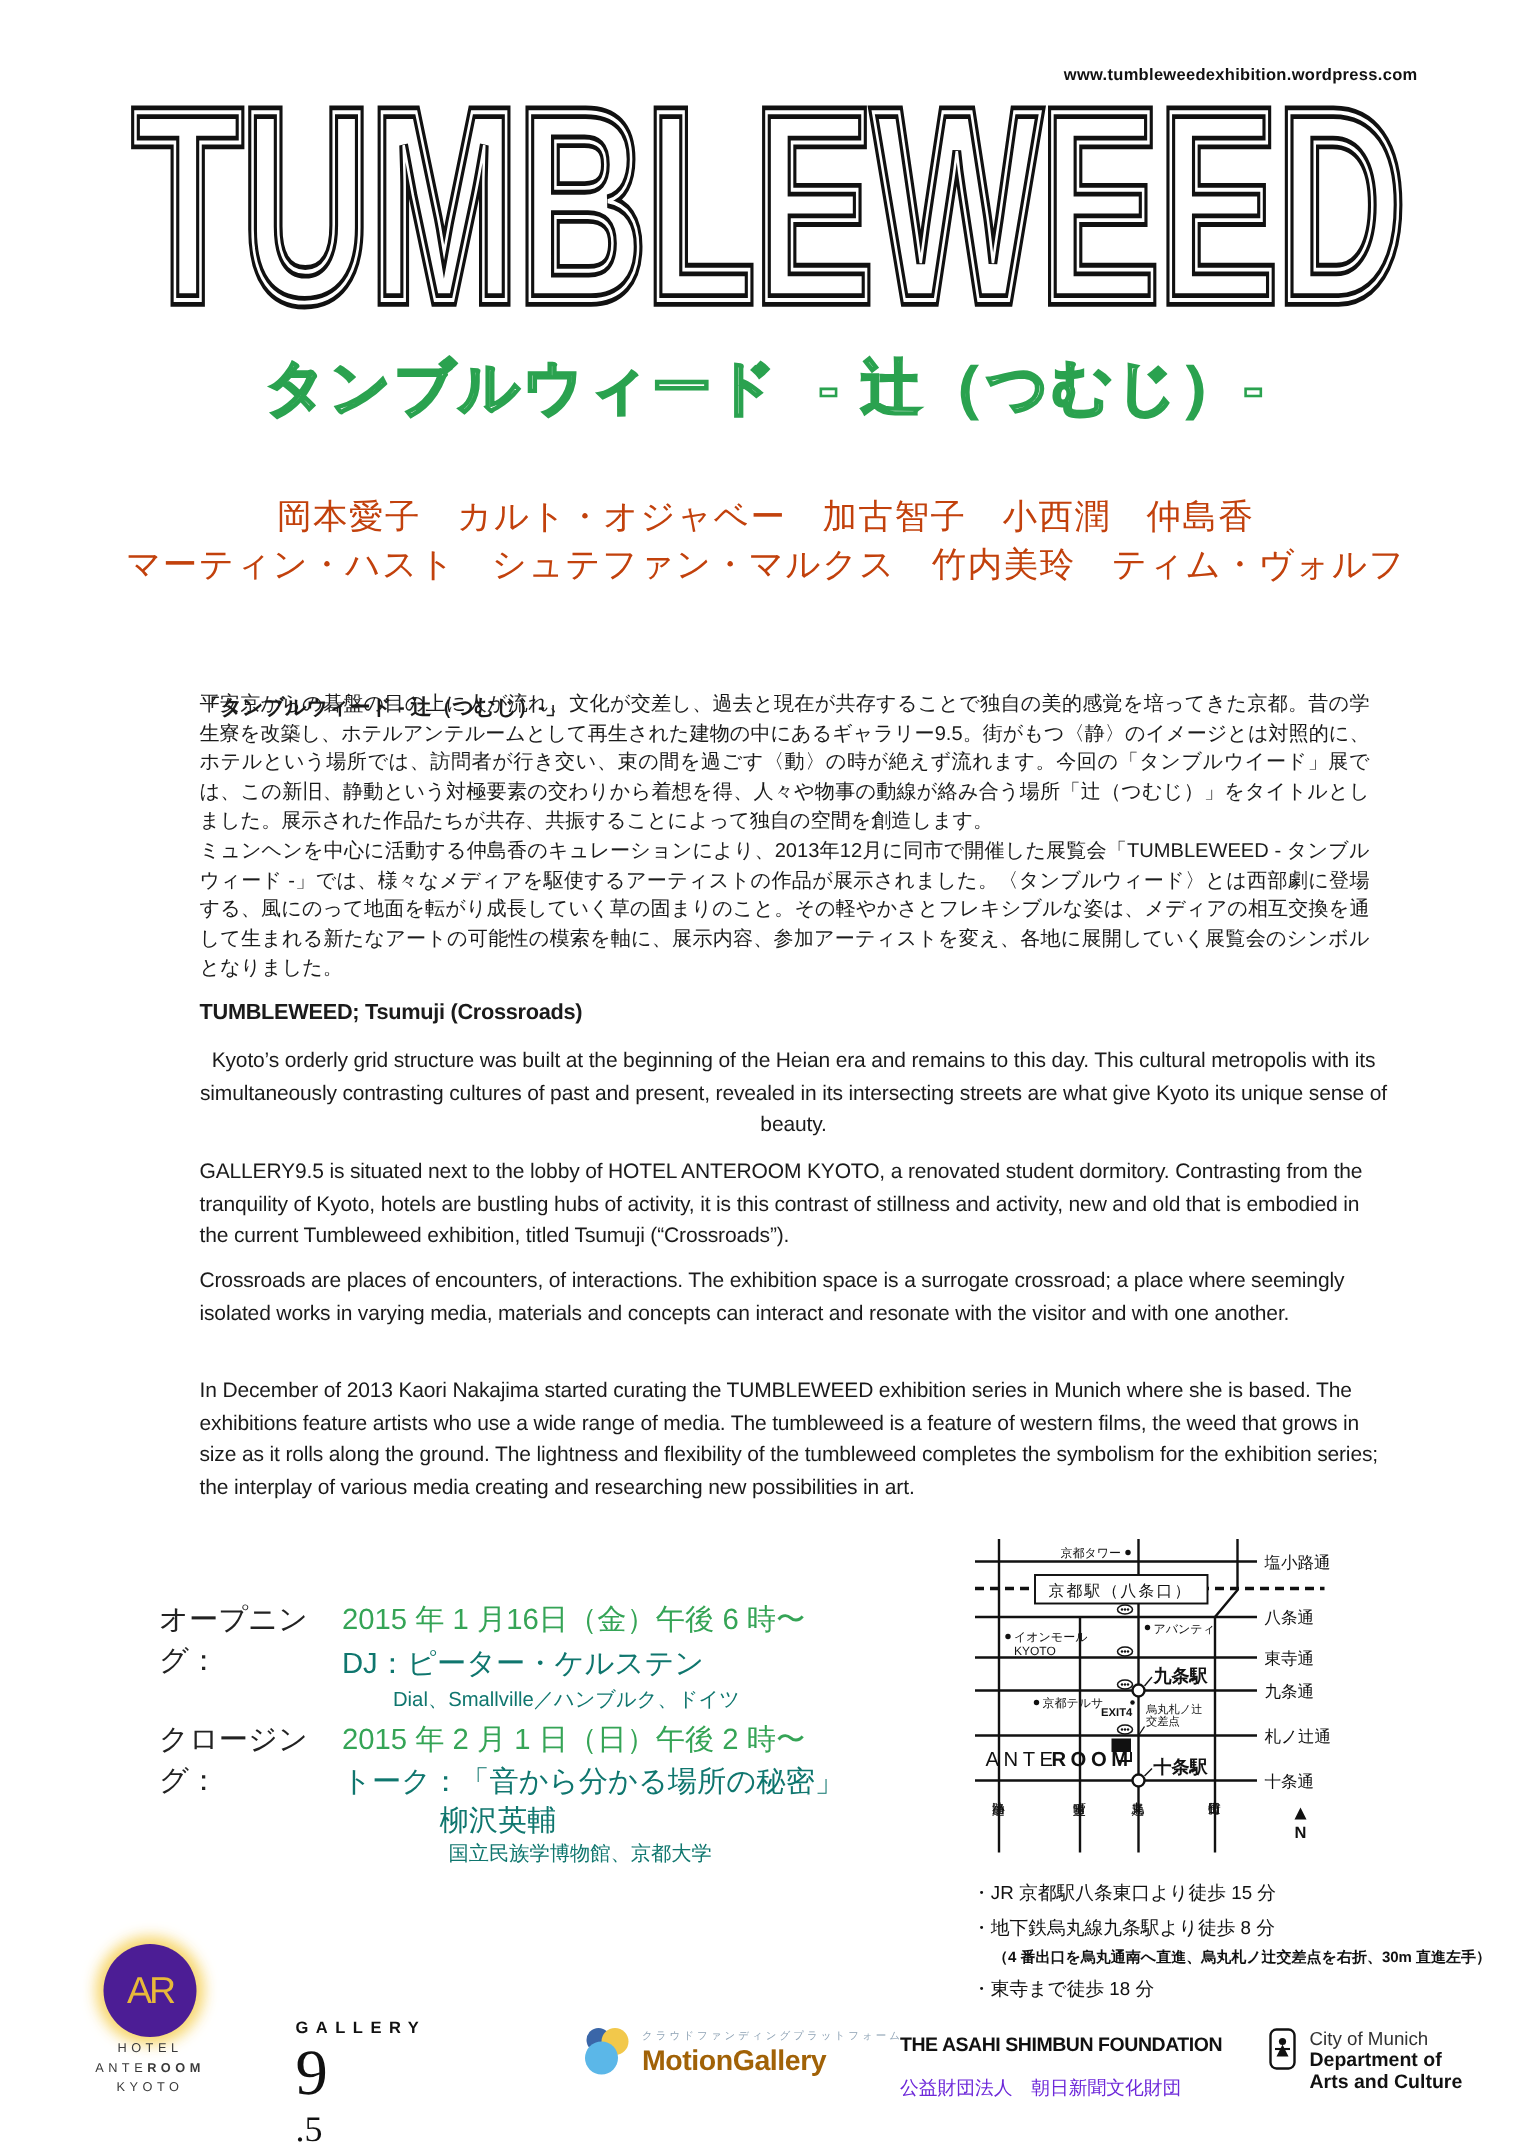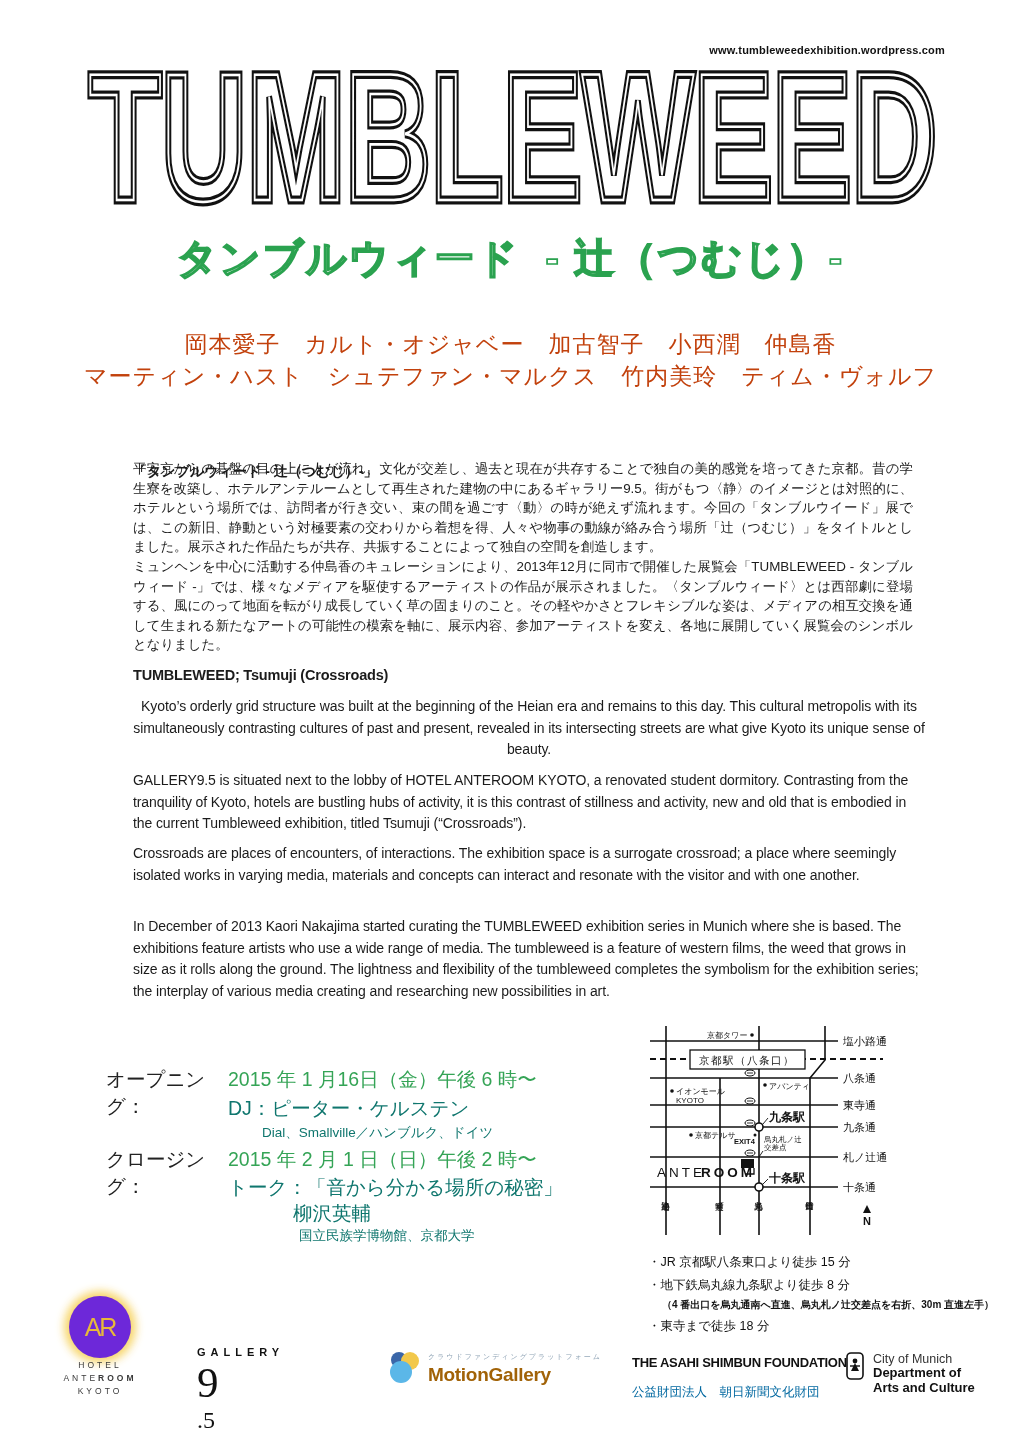--- a/index.html
+++ b/index.html
@@ -47,40 +47,40 @@
 
   .map-svg { position:absolute; left:645px; top:1008px; }
   .map-svg text { font-family:"Liberation Sans", sans-serif; fill:#111; }
   .map-svg .vert { writing-mode:vertical-rl; }
 
   .access { position:absolute; left:648px; top:1254px; font-size:12.5px; color:#111; }
   .access .a-item { margin-bottom:6px; }
   .access .a-note { font-size:10px; font-weight:700; margin:-2px 0 6px 14px; }
 
   .ar-logo { position:absolute; left:69px; top:1296px; width:62px; height:62px; border-radius:50%;
-             background:#6d28d9; box-shadow:0 0 9px 5px rgba(247,212,100,.95);
+             background:#4c1d95; box-shadow:0 0 9px 5px rgba(247,212,100,.95);
              display:flex; align-items:center; justify-content:center; }
   .ar-logo span { color:#e7b93a; font-size:25px; letter-spacing:-2px; font-weight:400; }
   .hotel-text { position:absolute; left:55px; top:1359px; width:90px; text-align:center;
                 font-size:8.5px; letter-spacing:3px; color:#3a3a3a; line-height:13px; }
   .hotel-text b { font-weight:700; }
 
   .gallery-logo { position:absolute; left:193px; top:1346px; display:flex; align-items:baseline; height:46px;flex-direction:column; }
   .gallery-logo .g-name { font-size:11px; font-weight:700; letter-spacing:5px; color:#111; }
   .gallery-logo .g-big { font-family:"Liberation Serif", serif; font-size:43px; color:#111; margin-left:4px; }
   .gallery-logo .g-small { font-family:"Liberation Serif", serif; font-size:24px; color:#111; }
 
   .mg-logo { position:absolute; left:388px; top:1350px; display:flex; align-items:flex-end; }
   .mg-text { margin-left:6px; }
   .mg-tagline { font-size:7px; color:#8fa3b5; letter-spacing:2px; margin-bottom:2px; }
   .mg-name { font-size:19px; font-weight:600; color:#a16207; letter-spacing:-.3px; }
 
-  .asahi { position:absolute; left:600px; top:1355px;margin-left:32px; }
+  .asahi { position:absolute; left:600px; top:1355px; }
   .asahi .as-en { font-size:13px; font-weight:700; letter-spacing:-.3px; color:#111; }
-  .asahi .as-jp { font-size:12.5px; margin-top:14px; color:#0369a1; }
+  .asahi .as-jp { font-size:12.5px; margin-top:14px; color:#6d28d9; }
 
   .munich { position:absolute; left:846px; top:1352px; display:flex; }
   .munich .mu-text { margin-left:9px; }
   .munich .mu-city { font-size:12.5px; color:#333; }
   .munich .mu-dept { font-size:13px; font-weight:700; color:#111; line-height:14.5px; }
 </style>
 </head>
 <body>
 
 <div class="poster">

